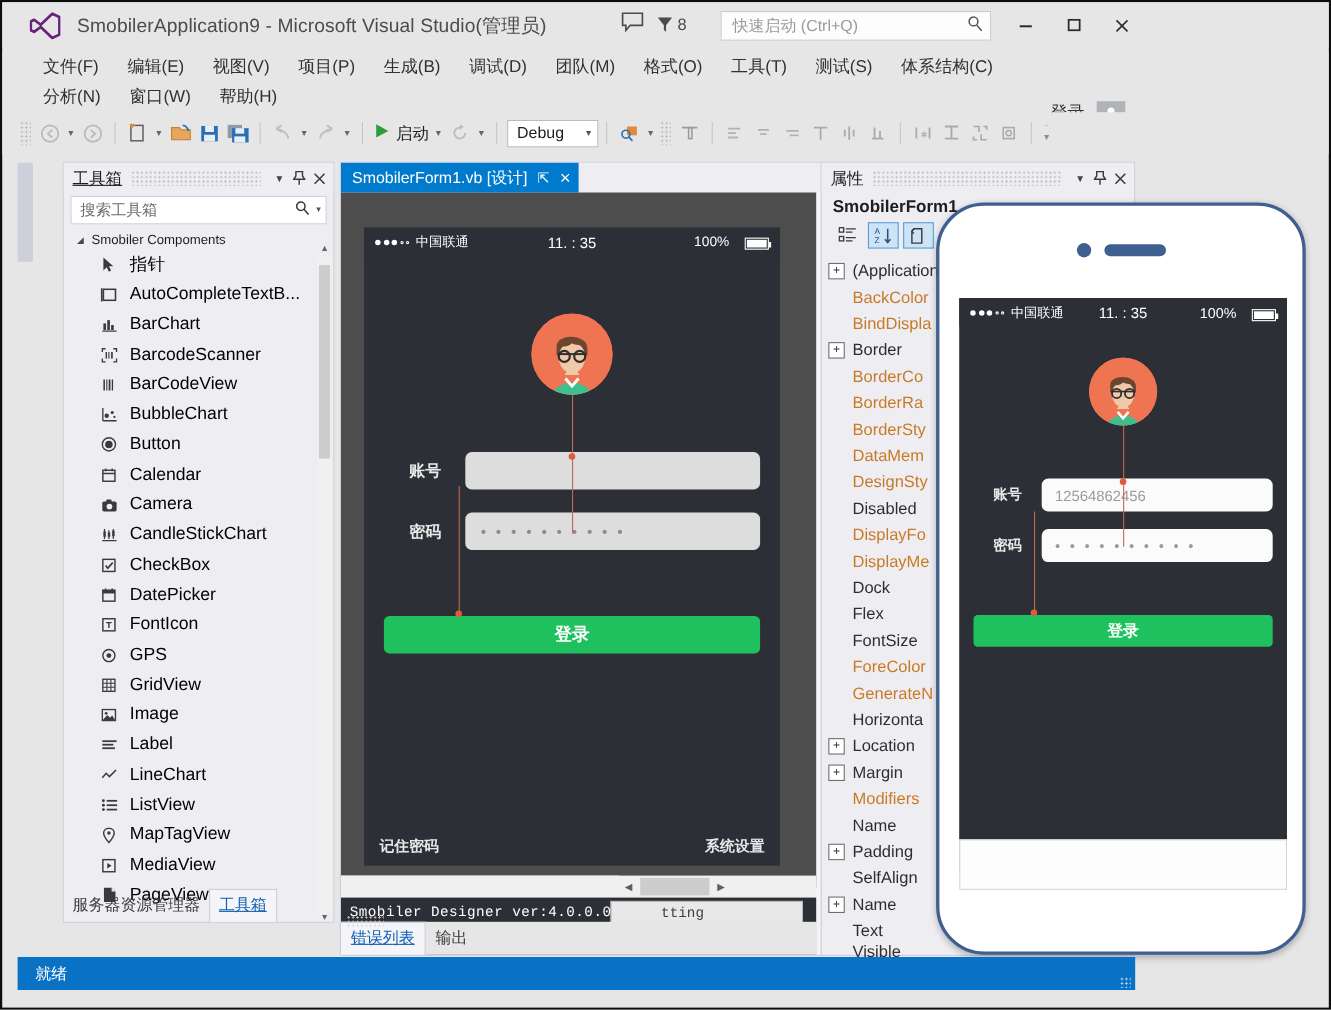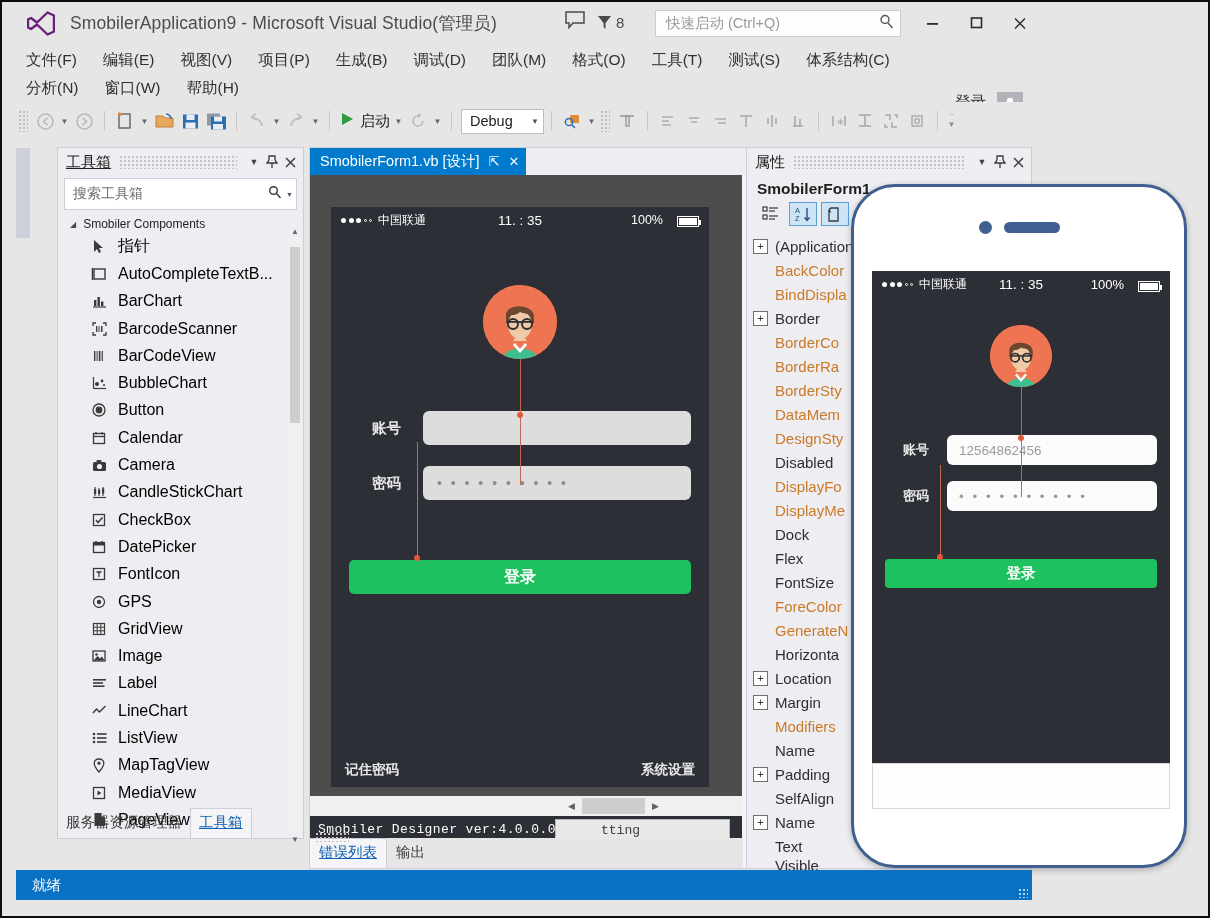--- a/index.html
+++ b/index.html
@@ -48,21 +48,21 @@
   }
   .wincontrols > div {
     width: 44px; height: 30px; display: flex; align-items: center; justify-content: center;
   }
 
   
   .menubar {
     position: absolute; left: 0; top: 44px; width: 1206px; height: 56px;
     background: #e6e6e6;
   }
-  .menurow { display: flex; align-items: center; height: 28px; padding-left: 24px; }
+  .menurow { display: flex; align-items: center; height: 28px; padding-left: 37px; }
   .menuitem {
     font-size: 15.5px; color: #313131; margin-right: 26px; white-space: nowrap; cursor: default;
   }
   .menu-right { position: absolute; right: 182px; top: 46px; font-size: 15.5px; color: #313131; }
   .menu-acct {
     position: absolute; right: 185px; top: 46px;
     width: 26px; height: 24px; background: #b0b3b8;
     display: flex; align-items: center; justify-content: center;
   }
   .save-right { position: absolute; right: 190px; top: 72px; }
@@ -100,21 +100,21 @@
   .panel-head {
     height: 28px; display: flex; align-items: center; padding: 0 4px 0 8px;
     background: #eeeef2;
   }
   .panel-title { font-size: 15px; color: #1e1e1e; text-decoration: underline; white-space: nowrap; }
   .panel-dots { flex: 1; height: 14px; margin: 0 8px;
     background-image: radial-gradient(#c3c3c3 1px, transparent 1px);
     background-size: 4px 4px; }
   .panel-btn { width: 18px; height: 20px; display: flex; align-items: center; justify-content: center; }
   .tb-search {
-    margin: 2px 6px 0 6px; height: 32px; background: #fff; border: 1px solid #cccedb;
+    margin: 2px 6px 0 6px; height: 26px; background: #fff; border: 1px solid #cccedb;
     display: flex; align-items: center; padding: 0 3px 0 8px;
   }
   .tb-search .ph { flex: 1; font-size: 14px; color: #6d6d6d; }
   .tb-list { position: relative; margin-top: 5px; height: 628px; overflow: hidden; }
   .tb-group { display: flex; align-items: center; padding: 2px 0 2px 12px; }
   .tb-group .tri { font-size: 8px; color: #4a4a4a; margin-right: 7px; }
   .tb-group .gname { font-size: 12px; color: #1e1e1e; }
   .tb-item { display: flex; align-items: center; height: 27.3px; padding-left: 30px; }
   .tb-item .ic { width: 22px; display: flex; align-items: center; justify-content: center; }
   .tb-item .nm { font-size: 16px; color: #000000; margin-left: 8px; white-space: nowrap; }

